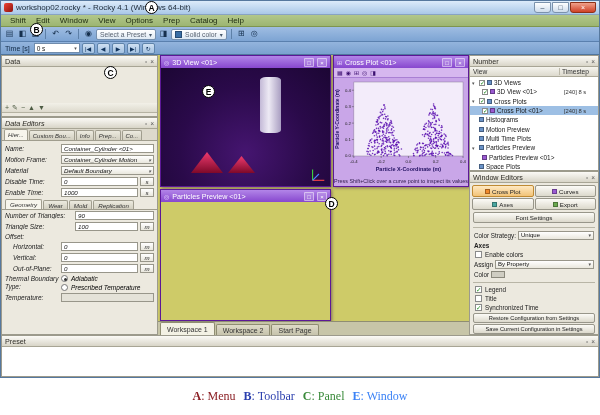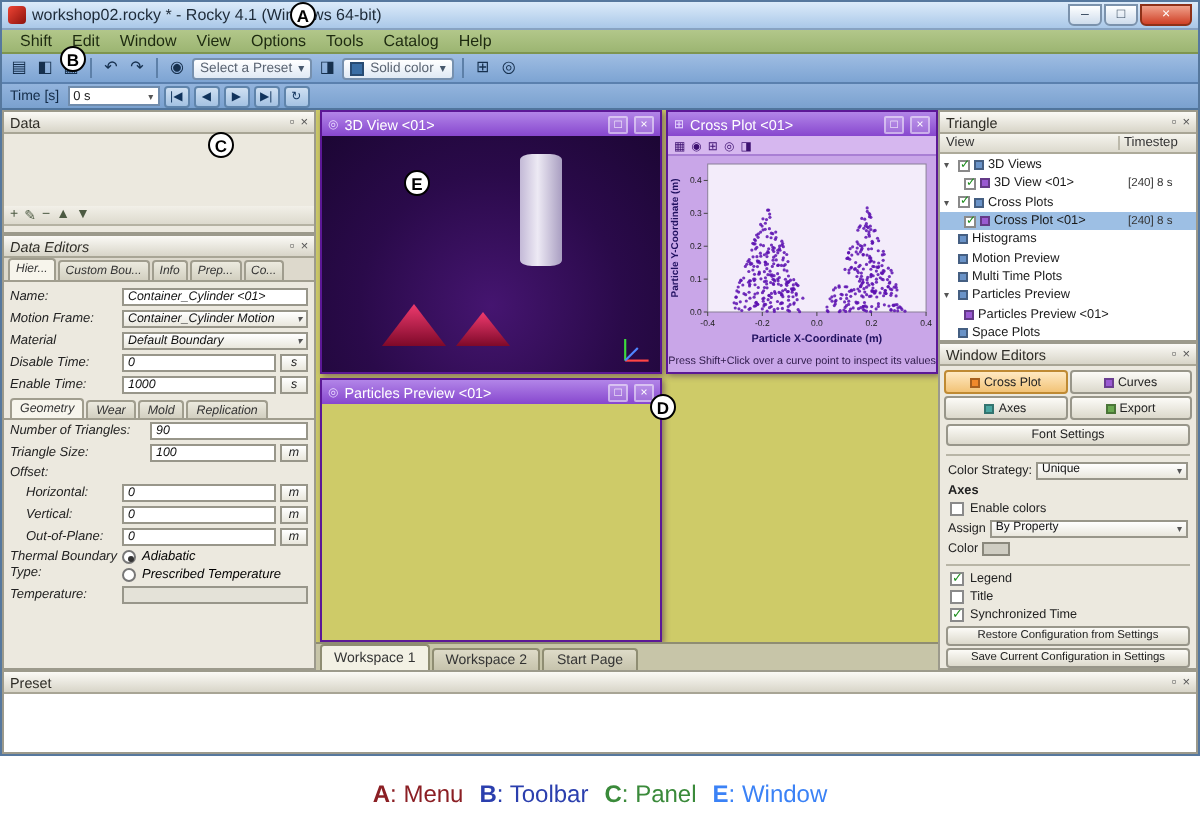--- a/index.html
+++ b/index.html
@@ -158,21 +158,21 @@
   .pp-body { flex:1; background:#fff; }
 
   
   .marker { position:absolute; width:13px; height:13px; border-radius:50%; background:#fff; border:1.5px solid #000; color:#000; font-size:8.5px; font-weight:bold; display:flex; align-items:center; justify-content:center; z-index:50; }
   .marker-a { left:145px; top:1px; }
   .marker-b { left:30px; top:23px; }
   .marker-c { left:104px; top:66px; }
   .marker-d { left:325px; top:197px; }
   .marker-e { left:202px; top:85px; }
 
-  .legend { position:absolute; left:0; top:378px; width:600px; height:37px; background:#fff; display:flex; align-items:center; justify-content:center; gap:8px; }
+  .legend { position:absolute; left:0; top:378px; width:600px; height:37px; background:#fff; display:flex; align-items:center; justify-content:center; gap:8px;font-family:Liberation Serif, serif; }
   .legend-item { font-size:12px; }
   .legend-item b { font-weight:bold; }
 </style>
 </head>
 <body>
 
 <div class="app">
 
   <div class="titlebar">
     <span class="app-icon"></span>
@@ -183,21 +183,21 @@
       <span class="win-btn close">×</span>
     </span>
   </div>
 
   <div class="menubar">
     <span class="menu-item">Shift</span>
     <span class="menu-item">Edit</span>
     <span class="menu-item">Window</span>
     <span class="menu-item">View</span>
     <span class="menu-item">Options</span>
-    <span class="menu-item">Tools</span>
+    <span class="menu-item">Prep</span>
     <span class="menu-item">Catalog</span>
     <span class="menu-item">Help</span>
   </div>
 
   <div class="toolbar1">
     <span class="tbi">▤</span>
     <span class="tbi">◧</span>
     <span class="tbi">▦</span>
     <span class="tb-sep"></span>
     <span class="tbi">↶</span>
@@ -936,21 +936,21 @@
         <span class="ws-tab active">Workspace 1</span>
         <span class="ws-tab">Workspace 2</span>
         <span class="ws-tab">Start Page</span>
       </div>
     </div>
 
     <div class="right-col">
 
       <div class="panel windows-panel">
         <div class="panel-title">
-          <span>Triangle</span>
+          <span>Number</span>
           <span class="spacer"></span>
           <span class="pt-glyph">▫</span>
           <span class="pt-glyph">×</span>
         </div>
         <div class="wp-header">
           <span class="wp-col-view">View</span>
           <span class="wp-col-ts">Timestep</span>
         </div>
         <div class="wp-body">
           <div class="wt-row">

